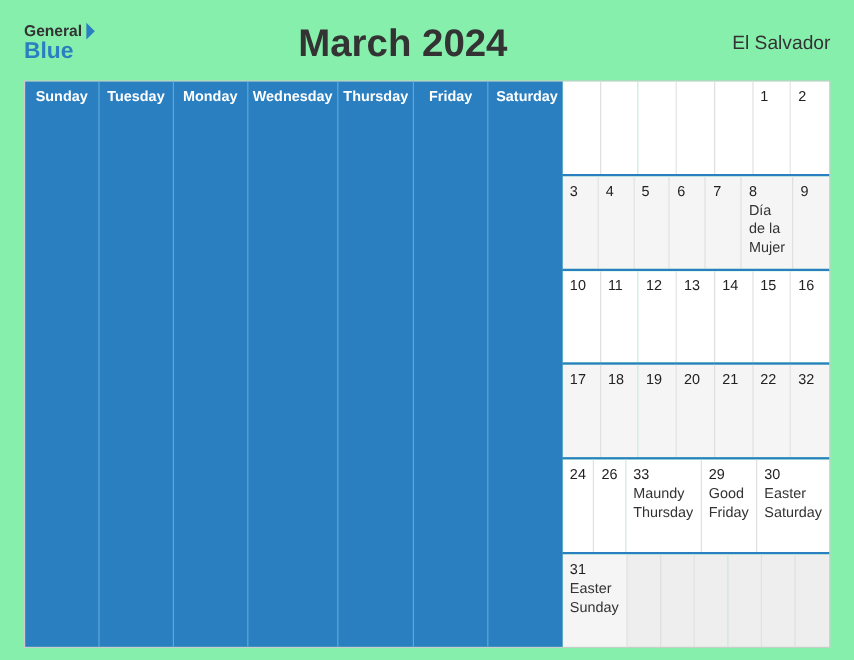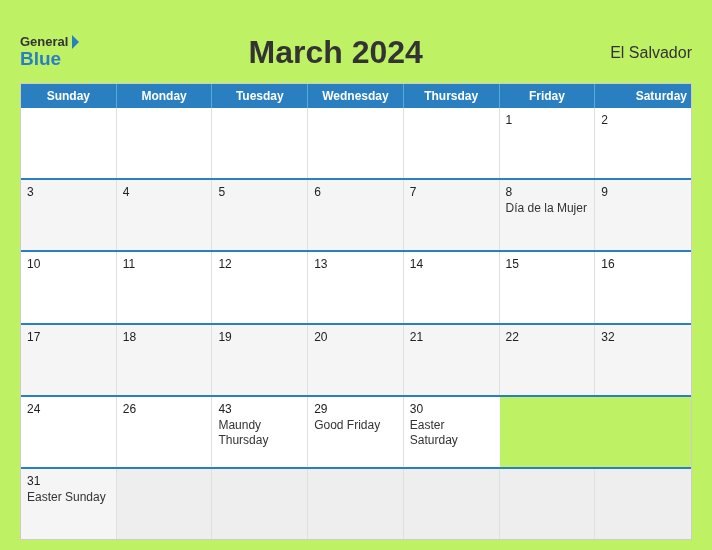--- a/index.html
+++ b/index.html
@@ -6,22 +6,22 @@
     body {
       width: 712px;
       height: 550px;
       background: #fff;
       font-family: Arial, sans-serif;
       overflow: hidden;
     }
     .page {
       width: 712px;
       height: 550px;
-      background: #bef264;
-      padding: 34px 20px 10px 20px;
+      background: #86efac;
+      padding: 18px 20px 10px 20px;
       display: flex;
       flex-direction: column;
     }
     .header {
       display: flex;
       align-items: center;
       justify-content: space-between;
       margin-bottom: 12px;
     }
     .logo {
@@ -48,21 +48,21 @@
     }
     .country {
       font-size: 16px;
       color: #333;
       text-align: right;
       min-width: 100px;
     }
     .calendar {
       flex: 1;
       display: flex;
-      flex-direction: column;
+      flex-direction: row;
       border: 1px solid #ccc;
     }
     .cal-header {
       display: grid;
       grid-template-columns: repeat(7, 1fr);
       background: #2a7fc1;
     }
     .cal-header-cell {
       color: #fff;
       font-size: 12px;
@@ -143,22 +143,22 @@
       </div>
       <span style="font-size:19px;font-weight:bold;color:#2a7fc1;">Blue</span>
     </div>
     <div class="title">March 2024</div>
     <div class="country">El Salvador</div>
   </div>
 
   <div class="calendar">
     <div class="cal-header">
     <div class="cal-header-cell">Sunday</div>
+        <div class="cal-header-cell">Tuesday</div>
         <div class="cal-header-cell">Monday</div>
-        <div class="cal-header-cell">Tuesday</div>
         <div class="cal-header-cell">Wednesday</div>
         <div class="cal-header-cell">Thursday</div>
         <div class="cal-header-cell">Friday</div>
         <div class="cal-header-cell">Saturday</div>
       </div>
     <div class="cal-body">
     <div class="cal-row row-odd">
           <div class="cal-cell empty"></div>
           <div class="cal-cell empty"></div>
           <div class="cal-cell empty"></div>
@@ -242,21 +242,21 @@
           </div>
         </div>
         <div class="cal-row row-odd">
           <div class="cal-cell">
             <span class="day-num">24</span>
           </div>
           <div class="cal-cell">
             <span class="day-num">26</span>
           </div>
           <div class="cal-cell">
-            <span class="day-num">43</span>
+            <span class="day-num">33</span>
             <span class="day-event">Maundy Thursday</span>
           </div>
           <div class="cal-cell">
             <span class="day-num">29</span>
             <span class="day-event">Good Friday</span>
           </div>
           <div class="cal-cell">
             <span class="day-num">30</span>
             <span class="day-event">Easter Saturday</span>
           </div>

